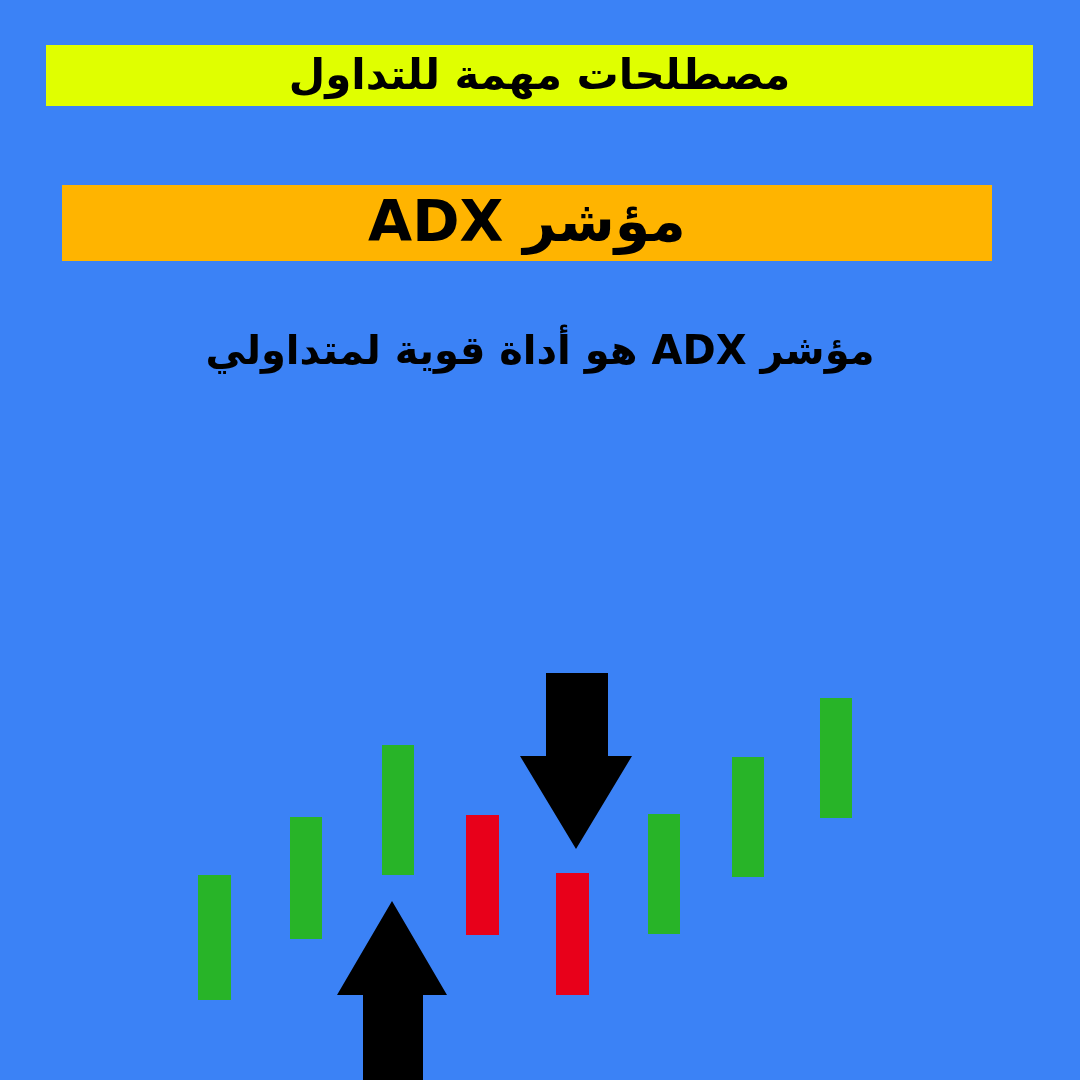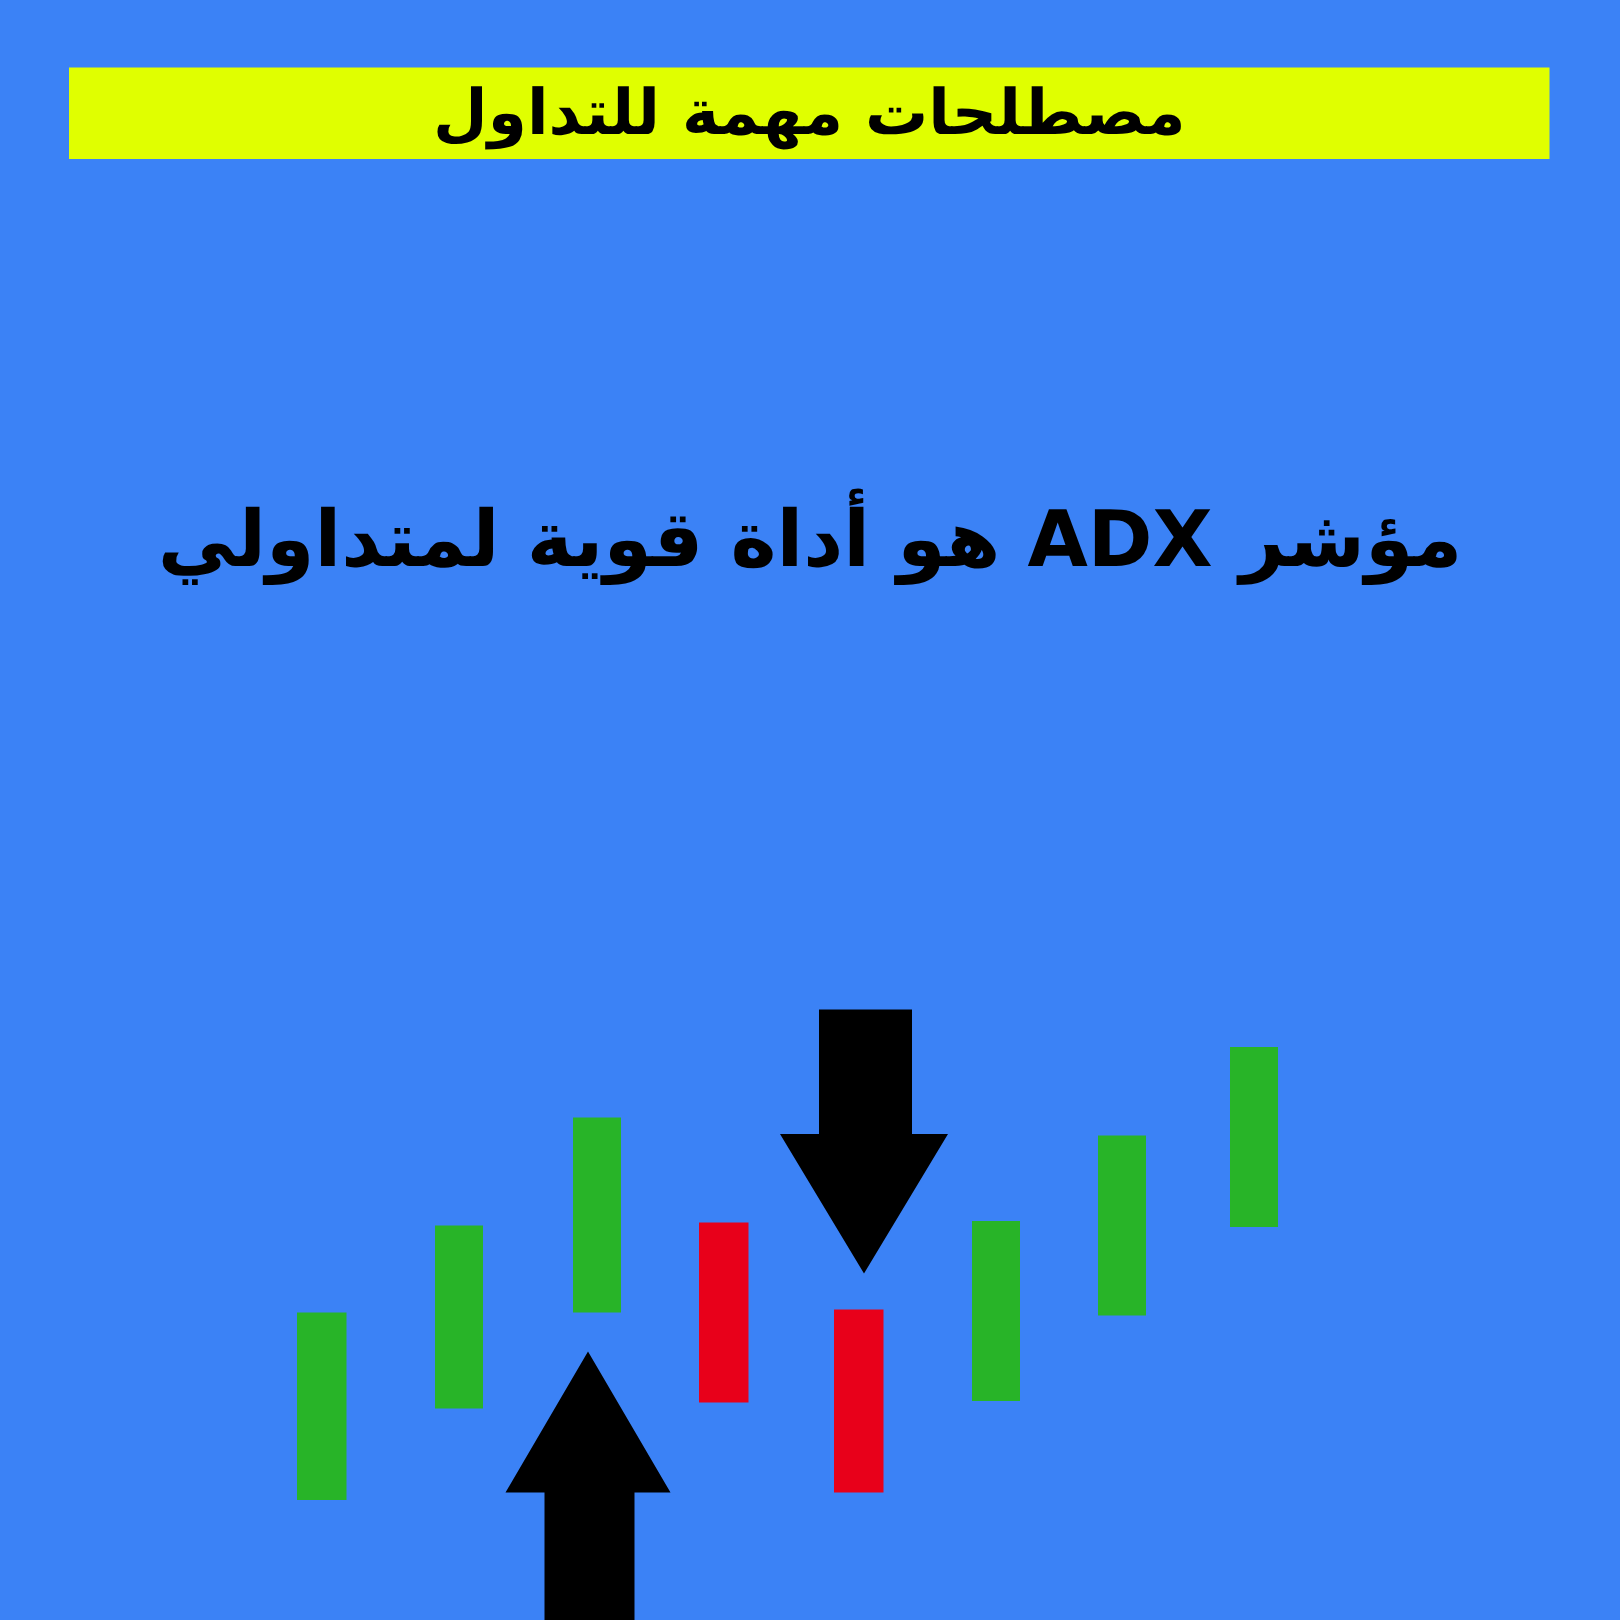--- a/index.html
+++ b/index.html
@@ -60,21 +60,21 @@
   }
 
   
   #body-paragraph {
     position: absolute;
     left: 90px;
     top: 318px;
     width: 900px;
     direction: rtl;
     text-align: center;
-    font-size: 52px;
+    font-size: 40px;
     font-weight: bold;
     color: #000000;
     line-height: 1.63;
   }
   #body-paragraph .line {
     display: block;
     white-space: nowrap;
   }
 
   
@@ -96,20 +96,23 @@
 </style>
 </head>
 <body>
 
 <div id="page">
 
   <div class="banner" id="headline-banner" style="background: rgb(224, 255, 0);">
     <span id="headline-text" style="color: rgb(0, 0, 0);">مصطلحات مهمة للتداول</span>
   </div>
 
+  <div class="banner" id="title-banner" style="background: rgb(255, 180, 0);">
+    <span id="title-text" style="color: rgb(0, 0, 0);">مؤشر ADX</span>
+  </div>
 
   <div id="body-paragraph" style="color: rgb(0, 0, 0);">
     <span class="line">مؤشر ADX هو أداة قوية لمتداولي</span>
   </div>
 
   <div id="candle-chart">
     <div id="candles-layer">
         <div class="candle" style="left: 198px; top: 220px; width: 33px; height: 125px; background: rgb(40, 180, 40);"></div>
         <div class="candle" style="left: 290px; top: 162px; width: 32px; height: 122px; background: rgb(40, 180, 40);"></div>
         <div class="candle" style="left: 382px; top: 90px; width: 32px; height: 130px; background: rgb(40, 180, 40);"></div>

